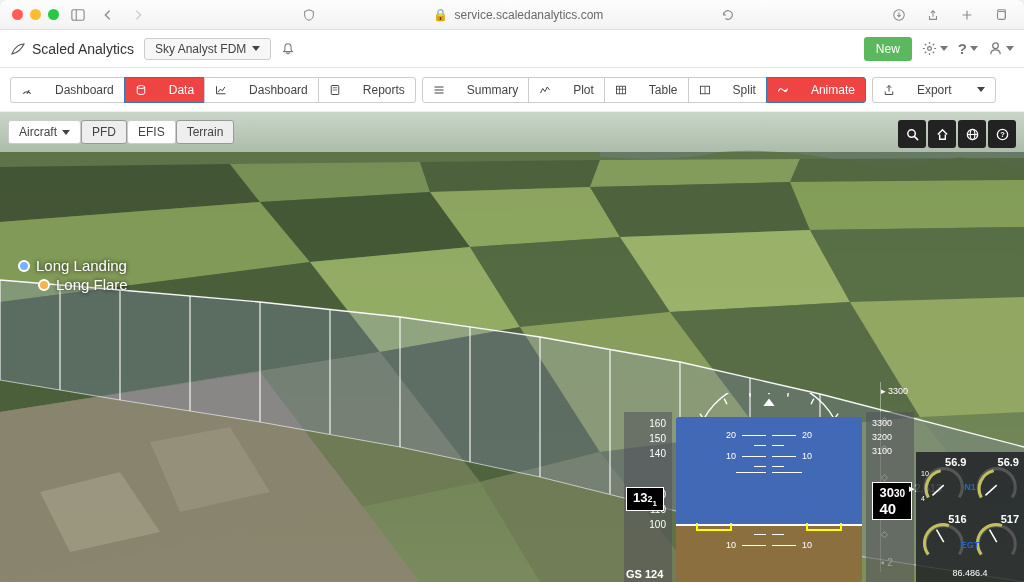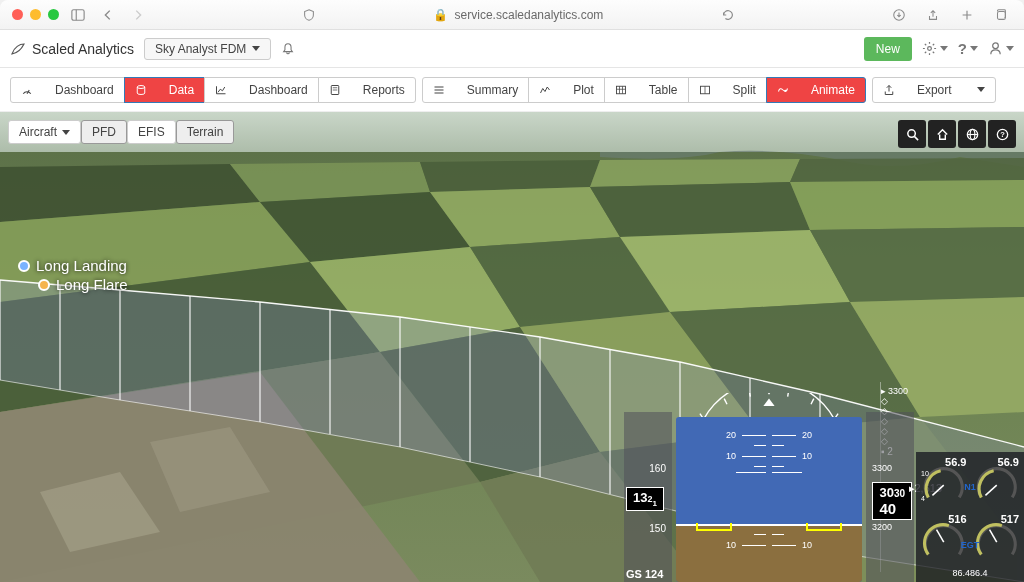--- a/index.html
+++ b/index.html
@@ -51,21 +51,21 @@
 
 
 .annot { position:absolute; color:#fff; font-size:15px; text-shadow:0 0 4px rgba(0,0,0,0.9); display:flex; align-items:center; gap:6px; white-space:nowrap; }
 .annot .pin { width:12px; height:12px; border-radius:50%; border:2px solid #fff; }
 
 
 .pfd { position:absolute; bottom:0; right:110px; width:290px; height:195px; }
 .speed-tape, .alt-tape { position:absolute; background:rgba(80,80,90,0.55); width:48px; color:#fff; font-size:10px; text-align:right; padding:4px 4px; }
 .speed-tape { left:0; top:25px; bottom:0; }
 .alt-tape { right:0; top:25px; bottom:0; text-align:left; }
-.tape-tick { padding:2px 2px; border-bottom:0; font-size:10px;margin-top:45px; }
+.tape-tick { padding:2px 2px; border-bottom:0; font-size:10px; }
 .speed-box, .alt-box { position:absolute; background:#000; color:#fff; font-size:13px; font-weight:bold; padding:2px 6px; border:1px solid #fff; }
 .speed-box { left:2px; top:100px; }
 .alt-box { right:2px; top:95px; }
 .alt-side { position:absolute; right:-28px; top:95px; color:#fff; font-size:11px; }
 .gs { position:absolute; left:2px; bottom:2px; color:#fff; font-size:11px; font-weight:bold; }
 .bank-arc { position:absolute; left:52px; right:52px; top:6px; height:28px; }
 .bank-arc svg { width:100%; height:100%; }
 
 .adi { position:absolute; left:52px; right:52px; top:30px; bottom:0; overflow:hidden; border-radius:3px; }
 .adi-sky { position:absolute; inset:0; background:#4169b5; }
@@ -76,21 +76,21 @@
 .adi-pitch .pline span.bar { width:24px; height:1px; background:#fff; }
 .adi-wings { position:absolute; top:64%; left:20px; right:20px; height:10px; display:flex; justify-content:space-between; }
 .adi-wings .wing { width:36px; height:8px; border:2px solid #ff0; border-top:none; }
 
 
 .eng { position:absolute; bottom:0; right:0; width:108px; height:130px; background:rgba(20,20,30,0.75); display:grid; grid-template-columns:1fr 1fr; grid-template-rows: 1fr 1fr 12px; gap:1px; padding:2px; }
 .gauge { position:relative; color:#fff; font-size:8px; }
 .gauge .val { position:absolute; top:2px; right:3px; font-size:11px; font-weight:bold; }
 .gauge svg { width:100%; height:100%; }
 .eng-label { position:absolute; color:#2266cc; font-size:9px; font-weight:bold; }
-.alt-markers { position:absolute; right:118px; top:20px; bottom:0; width:30px; color:#fff; font-size:9px; display:flex; flex-direction:column; align-items:flex-start; padding:4px 0; border-left:1px solid rgba(255,255,255,0.4); }
+.alt-markers { position:absolute; right:118px; top:20px; bottom:0; width:30px; color:#fff; font-size:9px; display:flex; flex-direction:column; justify-content:space-between; align-items:flex-start; padding:4px 0; border-left:1px solid rgba(255,255,255,0.4); }
 
 .caret { display:inline-block; width:0; height:0; border-left:4px solid transparent; border-right:4px solid transparent; border-top:5px solid currentColor; }
 </style>
 </head>
 <body>
 
 <div class="browser-chrome">
   <div class="traffic">
     <div class="dot red"></div>
     <div class="dot yellow"></div>

